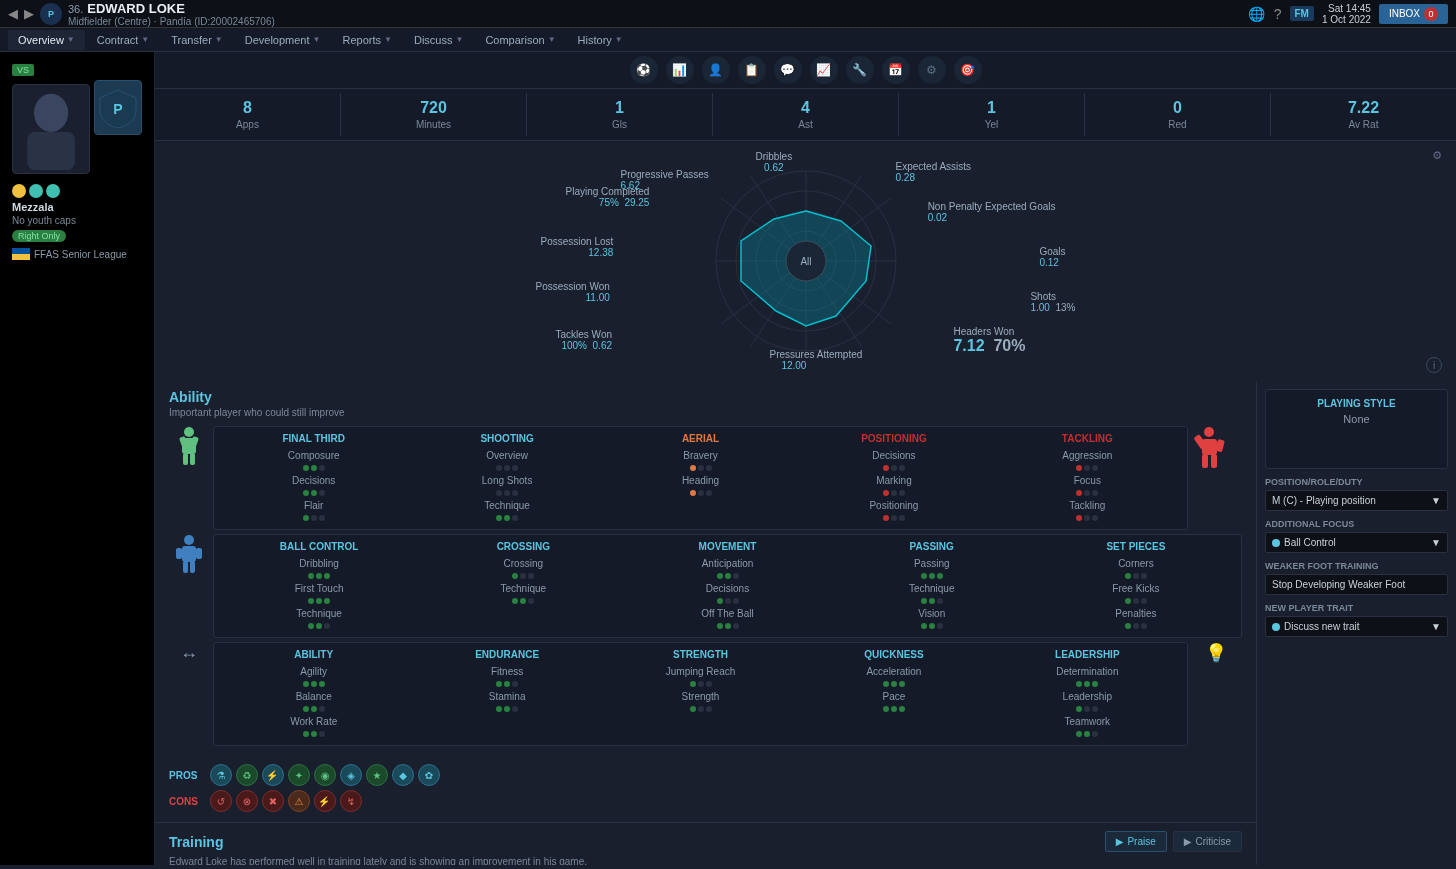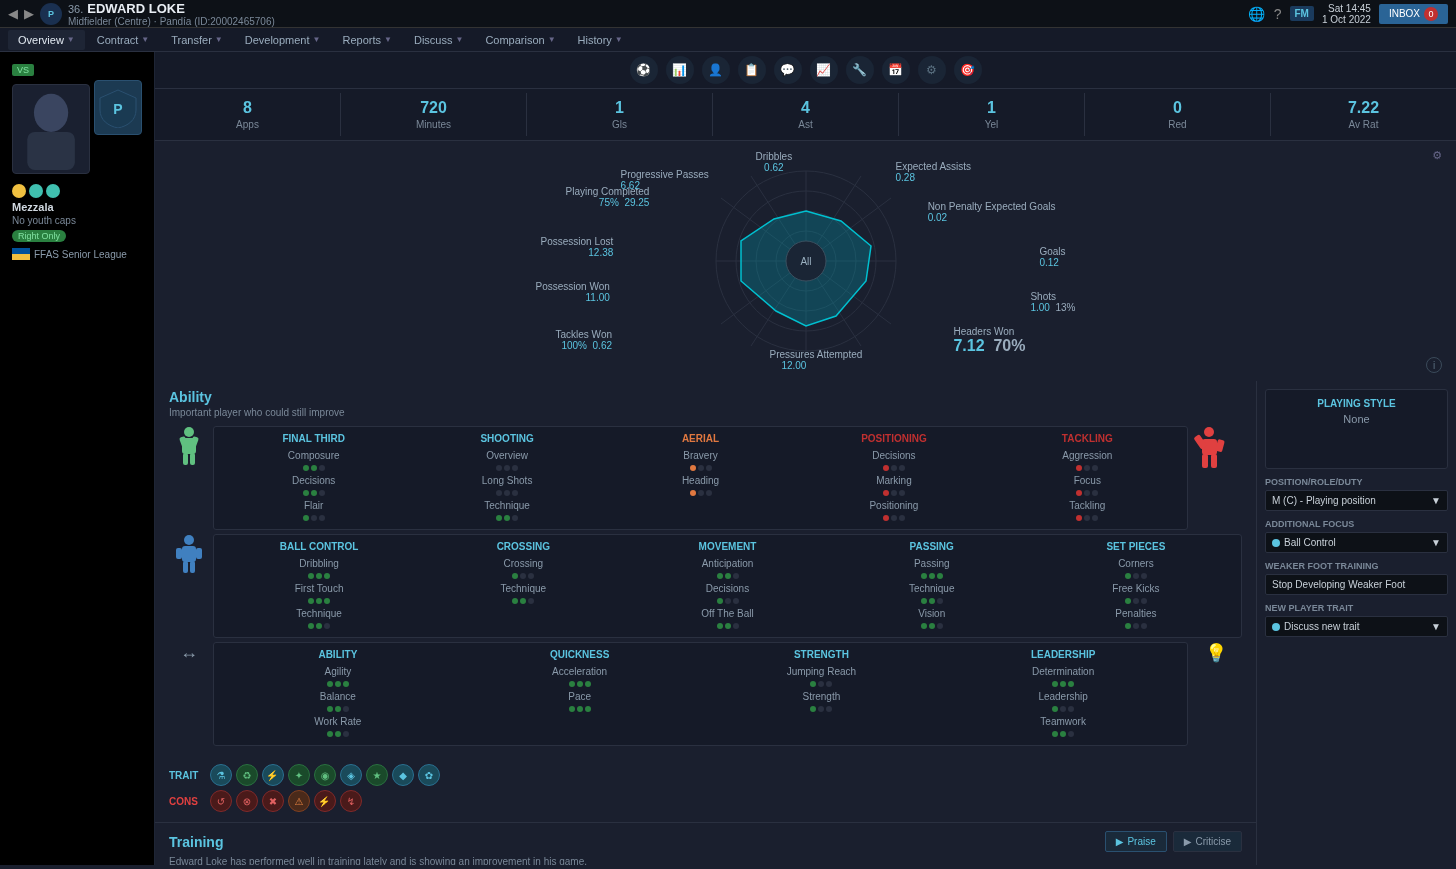--- a/index.html
+++ b/index.html
@@ -795,50 +795,65 @@
                       <span class="dot empty"></span>
                   </div>
                   <div class="attr-name">Work Rate</div>
                   <div class="ability-dots">
                     <span class="dot"></span>
                       <span class="dot"></span>
                       <span class="dot empty"></span>
                   </div>
                 </div>
                 <div class="ability-category">
+                  <div class="category-label teal">ENDURANCE</div>
+                  <div class="attr-name">Fitness</div>
+                  <div class="ability-dots">
+                    <span class="dot"></span>
+                      <span class="dot"></span>
+                      <span class="dot empty"></span>
+                  </div>
+                  <div class="attr-name">Stamina</div>
+                  <div class="ability-dots">
+                    <span class="dot"></span>
+                      <span class="dot"></span>
+                      <span class="dot empty"></span>
+                  </div>
+                </div>
+                <div class="ability-category">
+                  <div class="category-label teal">STRENGTH</div>
+                  <div class="attr-name">Jumping Reach</div>
+                  <div class="ability-dots">
+                    <span class="dot"></span>
+                      <span class="dot empty"></span>
+                      <span class="dot empty"></span>
+                  </div>
+                  <div class="attr-name">Strength</div>
+                  <div class="ability-dots">
+                    <span class="dot"></span>
+                      <span class="dot empty"></span>
+                      <span class="dot empty"></span>
+                  </div>
+                </div>
+                <div class="ability-category">
                   <div class="category-label teal">QUICKNESS</div>
                   <div class="attr-name">Acceleration</div>
                   <div class="ability-dots">
                     <span class="dot"></span>
                       <span class="dot"></span>
                       <span class="dot"></span>
                   </div>
                   <div class="attr-name">Pace</div>
                   <div class="ability-dots">
                     <span class="dot"></span>
                       <span class="dot"></span>
                       <span class="dot"></span>
                   </div>
                 </div>
                 <div class="ability-category">
-                  <div class="category-label teal">STRENGTH</div>
-                  <div class="attr-name">Jumping Reach</div>
-                  <div class="ability-dots">
-                    <span class="dot"></span>
-                      <span class="dot empty"></span>
-                      <span class="dot empty"></span>
-                  </div>
-                  <div class="attr-name">Strength</div>
-                  <div class="ability-dots">
-                    <span class="dot"></span>
-                      <span class="dot empty"></span>
-                      <span class="dot empty"></span>
-                  </div>
-                </div>
-                <div class="ability-category">
                   <div class="category-label teal">LEADERSHIP</div>
                   <div class="attr-name">Determination</div>
                   <div class="ability-dots">
                     <span class="dot"></span>
                       <span class="dot"></span>
                       <span class="dot"></span>
                   </div>
                   <div class="attr-name">Leadership</div>
                   <div class="ability-dots">
                     <span class="dot"></span>
@@ -855,21 +870,21 @@
               </div>
             </div>
             <div style="width:50px;display:flex;align-items:center;justify-content:center;">
               <span style="color:#f0d040;font-size:18px;">💡</span>
             </div>
           </div>
         </div>
 
         <div class="pros-cons-section">
           <div class="pros-row">
-            <span class="pros-label">TRAIT</span>
+            <span class="pros-label">PROS</span>
             <div class="trait-icons">
               <div class="trait-icon trait-teal">⚗</div>
               <div class="trait-icon trait-green">♻</div>
               <div class="trait-icon trait-teal">⚡</div>
               <div class="trait-icon trait-green">✦</div>
               <div class="trait-icon trait-green">◉</div>
               <div class="trait-icon trait-teal">◈</div>
               <div class="trait-icon trait-green">★</div>
               <div class="trait-icon trait-teal">◆</div>
               <div class="trait-icon trait-teal">✿</div>

